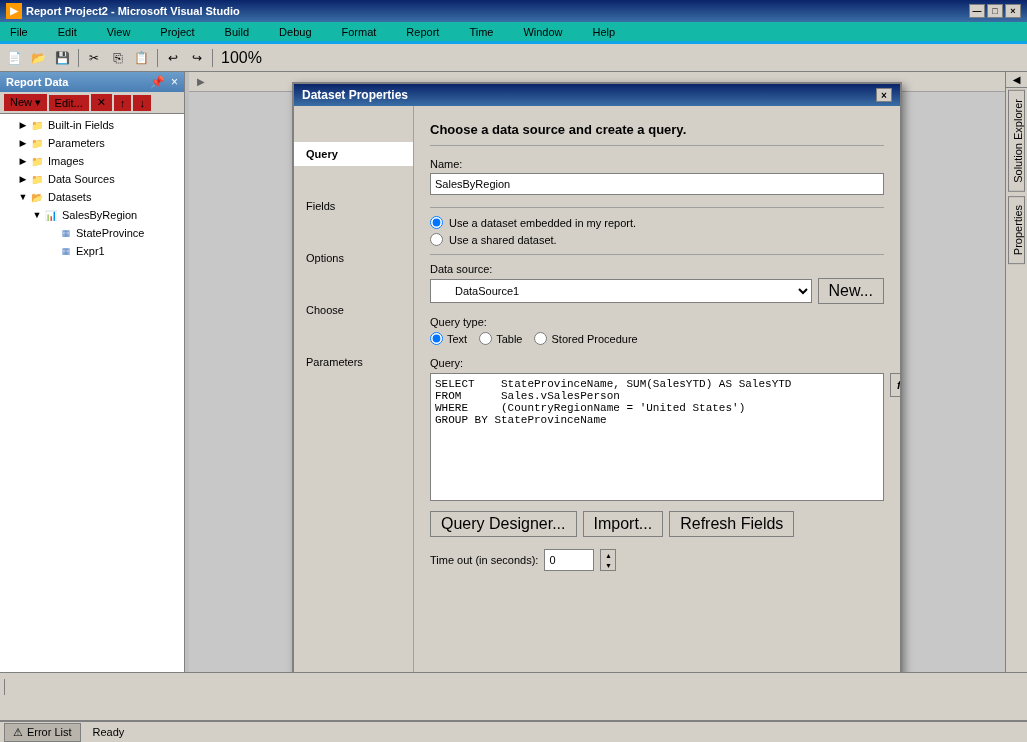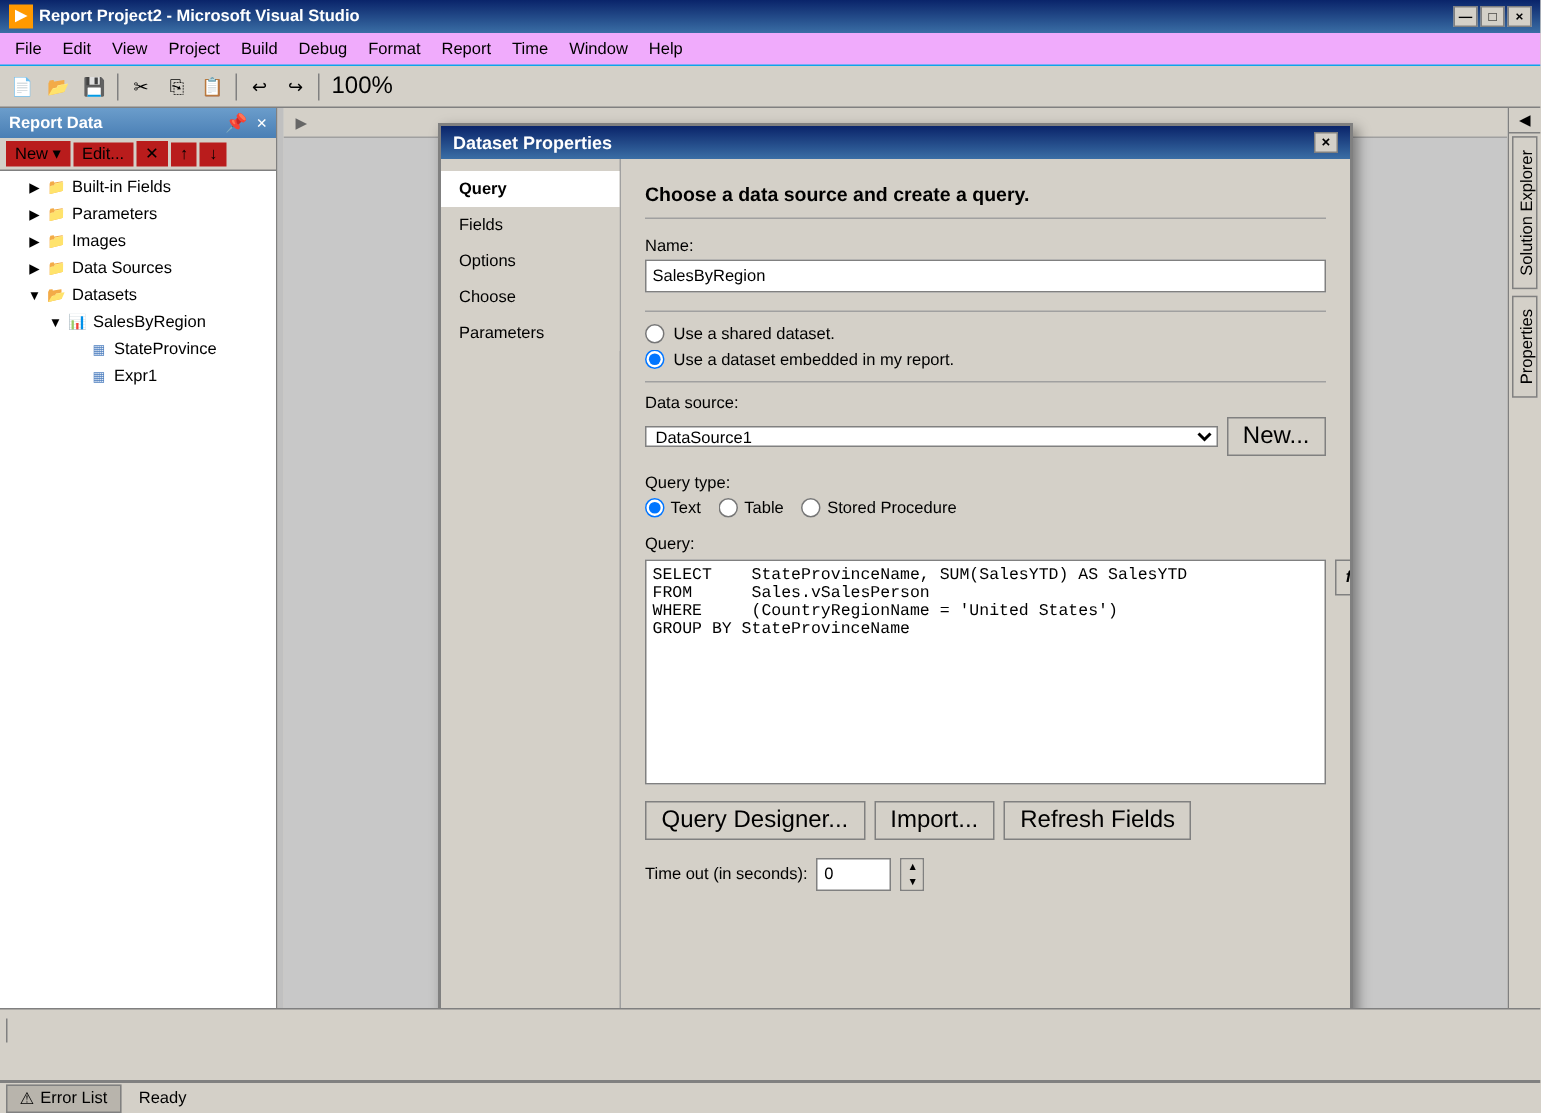--- a/index.html
+++ b/index.html
@@ -47,27 +47,27 @@
       font-size: 9px;
       display: flex;
       align-items: center;
       justify-content: center;
       cursor: pointer;
       color: black;
     }
 
     
     .menu-bar {
-      background: #f0abfc;
+      background: #14b8a6;
       height: 22px;
       display: flex;
       align-items: center;
-      border-bottom: 1px solid #0ea5e9;
+      border-bottom: 3px solid #0ea5e9;
       padding: 0 4px;
-      gap: 2px;
+      gap: 18px;
     }
     .menu-item {
       padding: 2px 6px;
       font-size: 11px;
       cursor: pointer;
     }
 
     
     .toolbar {
       background: #d4d0c8;
@@ -219,20 +219,21 @@
       width: 120px;
       background: #d4d0c8;
       border-right: 1px solid #a0a0a0;
       padding: 8px 0;
     }
     .dialog-sidebar-item {
       padding: 6px 12px;
       font-size: 11px;
       cursor: pointer;
       background: #d4d0c8;
+      margin-top: 28px;
     }
     .dialog-sidebar-item.active {
       background: white;
       font-weight: bold;
     }
     .dialog-content {
       flex: 1;
       padding: 16px;
       background: #d4d0c8;
       overflow-y: auto;
@@ -268,25 +269,25 @@
       font-size: 11px;
     }
     .radio-row input[type=radio] { margin-right: 6px; }
     .datasource-row {
       display: flex;
       align-items: center;
       gap: 6px;
     }
     .datasource-select {
       flex: 1;
-      height: 14px;
+      height: 24px;
       border: 1px solid #808080;
       background: white;
       font-size: 11px;
-      padding: 0 2px;
+      padding: 0 20px;
     }
     .btn {
       padding: 3px 10px;
       font-size: 16px;
       background: #d4d0c8;
       border: 1px solid #808080;
       cursor: pointer;
       font-family: inherit;
     }
     .query-type-row {
@@ -300,21 +301,21 @@
       align-items: flex-end;
       gap: 4px;
       font-size: 11px;
     }
     .query-textarea-container {
       position: relative;
       margin-top: 4px;
     }
     .query-textarea {
       width: 100%;
-      height: 150px;
+      height: 128px;
       border: 1px solid #808080;
       background: white;
       font-size: 11px;
       font-family: 'Courier New', monospace;
       padding: 4px;
       resize: none;
     }
     .fx-btn {
       position: absolute;
       right: -30px;
@@ -545,26 +546,26 @@
 
             <div class="form-section">
               <label class="form-label">Name:</label>
               <input type="text" class="form-input" value="SalesByRegion" style="">
             </div>
 
             <hr class="divider-line">
 
             <div class="radio-group">
               <div class="radio-row">
+                <input type="radio" name="dstype" id="embedded" checked="" style="">
+                <label for="embedded">Use a dataset embedded in my report.</label>
+              </div>
+              <div class="radio-row">
                 <input type="radio" name="dstype" id="shared" style="">
                 <label for="shared">Use a shared dataset.</label>
-              </div>
-              <div class="radio-row">
-                <input type="radio" name="dstype" id="embedded" checked="" style="">
-                <label for="embedded">Use a dataset embedded in my report.</label>
               </div>
             </div>
 
             <hr class="divider-line">
 
             <div class="form-section">
               <label class="form-label">Data source:</label>
               <div class="datasource-row">
                 <select class="datasource-select">
                   <option>DataSource1</option>

